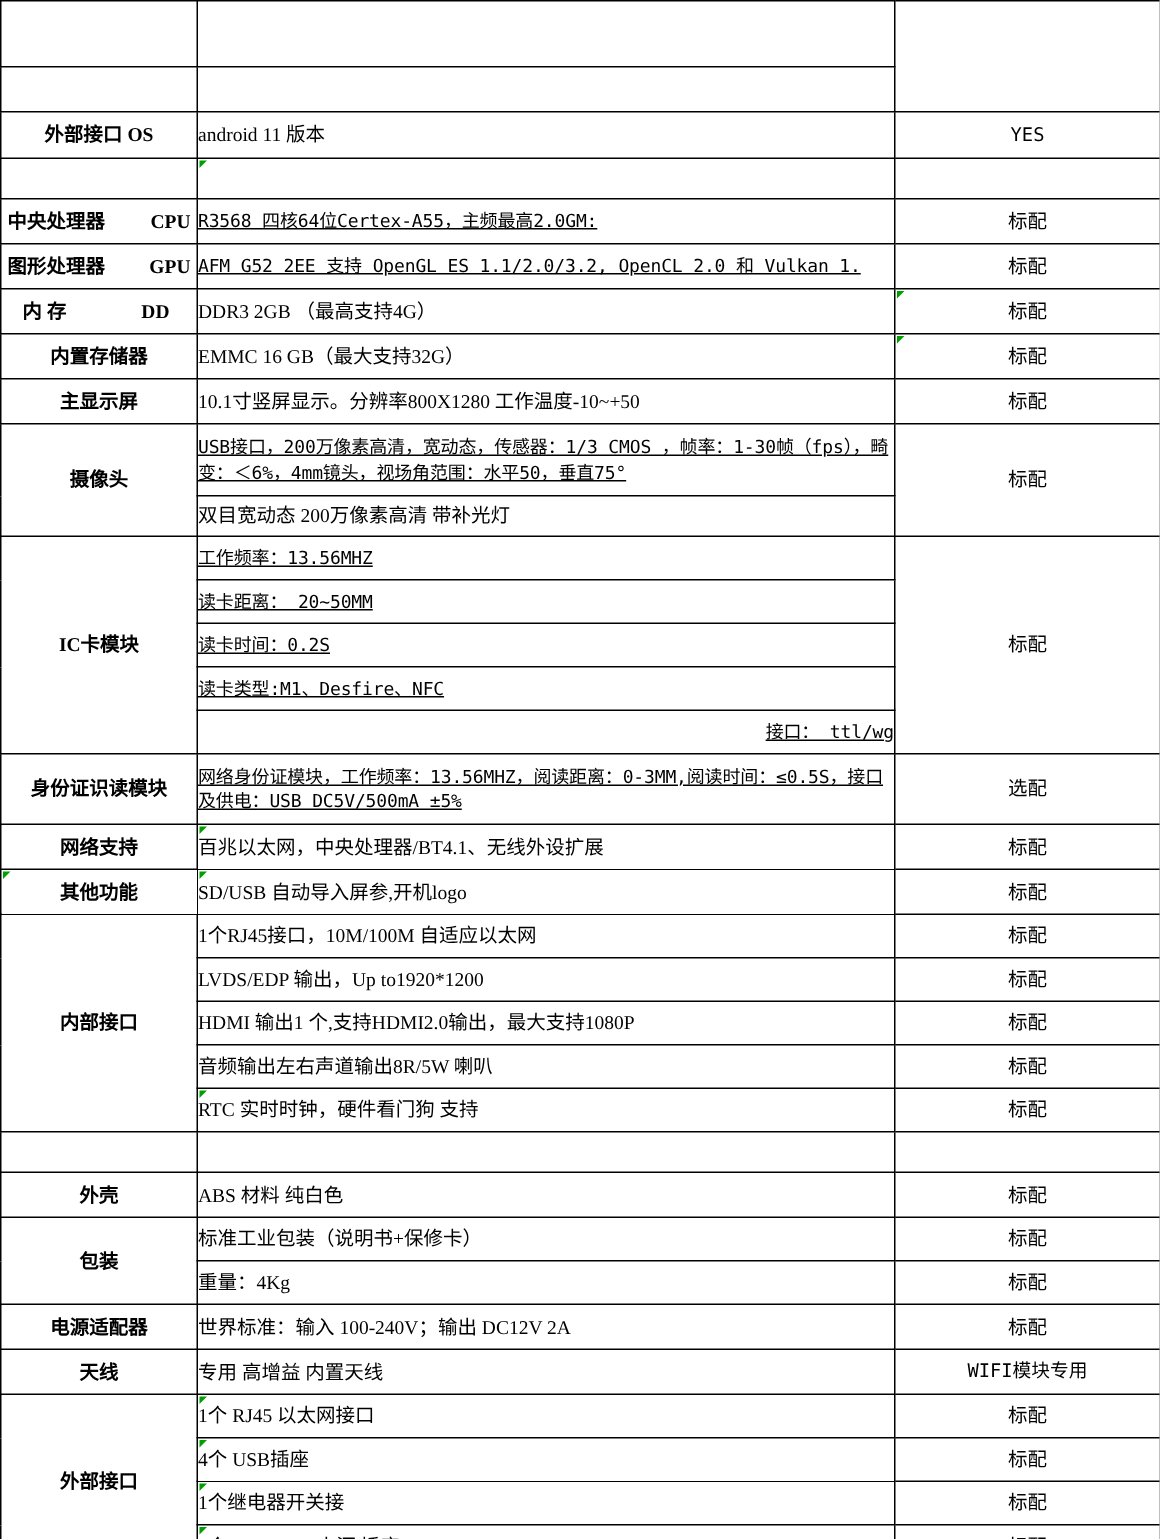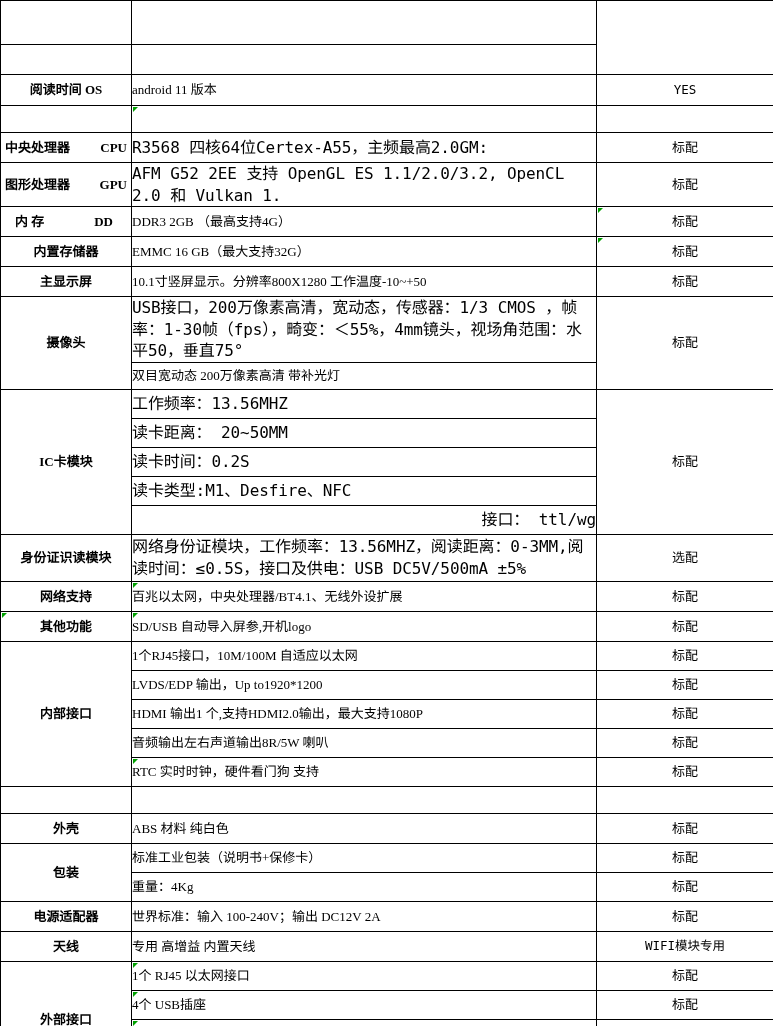--- a/index.html
+++ b/index.html
@@ -63,22 +63,23 @@
     padding: 0 4px;
   }
   .desc {
     text-align: left;
     padding: 4px 2px 4px 4px;
     font-size: 13px;
     margin-left: 38px;
   }
   .desc.mono {
     font-family: "DejaVu Sans Mono", "Liberation Mono", monospace;
-    font-size: 16px;
+    font-size: 12px;
     letter-spacing: -0.1px;
+    text-decoration: underline;
   }
   .val {
     text-align: center;
     font-size: 13px;
     padding: 4px 2px;
   }
   .val.mono {
     font-family: "DejaVu Sans Mono", "Liberation Mono", monospace;
     font-size: 12.5px;
   }
@@ -131,21 +132,21 @@
       <td class="title-cell">桌面人证一体机(HWA-PIO1D)</td>
       <td class="hdr" rowspan="2">实现功能（YES/NO）</td>
     </tr>
 
     <tr>
       <td class="hdr" style="height:29px;">产品名称</td>
       <td class="hdr">功能描述</td>
     </tr>
 
     <tr>
-      <td class="name h-os">阅读时间 OS</td>
+      <td class="name h-os">外部接口 OS</td>
       <td class="desc">android 11 版本</td>
       <td class="val mono">YES</td>
     </tr>
 
     <tr>
       <td class="hdr-blank h-sec"></td>
       <td class="section-cell corner">硬件配置</td>
       <td class="hdr-blank"></td>
     </tr>
 
@@ -189,21 +190,21 @@
     </tr>
 
     <tr>
       <td class="name h-row">主显示屏</td>
       <td class="desc">10.1寸竖屏显示。分辨率800X1280 工作温度-10~+50</td>
       <td class="val">标配</td>
     </tr>
 
     <tr>
       <td class="name" rowspan="2">摄像头</td>
-      <td class="desc mono" style="height:47px;">USB接口，200万像素高清，宽动态，传感器：1/3 CMOS ，帧率：1-30帧（fps），畸变：＜55%，4mm镜头，视场角范围：水平50，垂直75°</td>
+      <td class="desc mono" style="height:47px;">USB接口，200万像素高清，宽动态，传感器：1/3 CMOS ，帧率：1-30帧（fps），畸变：＜6%，4mm镜头，视场角范围：水平50，垂直75°</td>
       <td class="val" rowspan="2">标配</td>
     </tr>
     <tr>
       <td class="desc" style="height:26px;">双目宽动态 200万像素高清 带补光灯</td>
     </tr>
 
     <tr>
       <td class="name" rowspan="5">IC卡模块</td>
       <td class="desc mono" style="height:28px;">工作频率：13.56MHZ</td>
       <td class="val" rowspan="5">标配</td>

